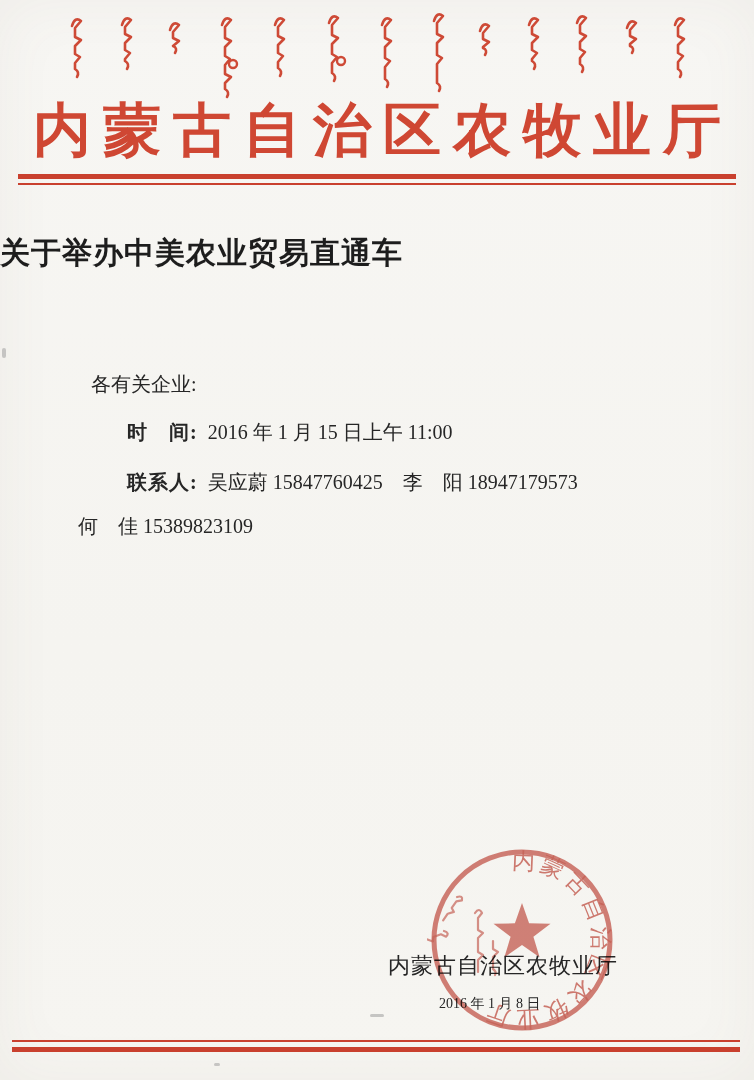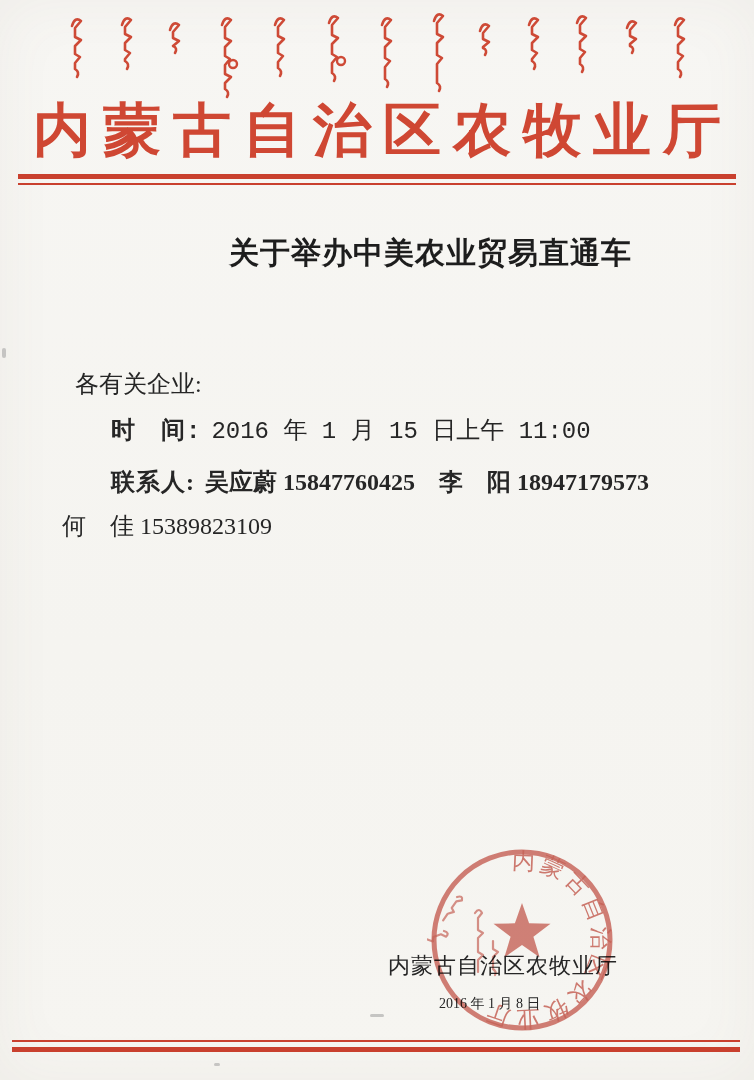--- a/index.html
+++ b/index.html
@@ -19,33 +19,33 @@
   
   .org-name{
     position:absolute;top:92px;left:0;width:754px;text-align:center;
     font-size:58px;font-weight:bold;color:#cf4733;letter-spacing:12px;text-indent:12px;
     white-space:nowrap;
   }
   .rule-top{position:absolute;top:174px;left:18px;right:18px;}
   .rule-top .thick{height:5px;background:#c9402e;}
   .rule-top .thin{height:2px;background:#c9402e;margin-top:4px;}
   
-  .doc-title{position:absolute;top:233px;left:0;width:632px;text-align:right;
+  .doc-title{position:absolute;top:233px;left:0;width:632px;text-align:left;
     font-weight:bold;font-size:30px;color:#1d1d1d;letter-spacing:1px;}
   .doc-title .t2{margin-top:33px;}
   
-  .body{position:absolute;top:362px;left:62px;width:634px;font-size:24px;line-height:44px;}
+  .body{position:absolute;top:362px;left:78px;width:634px;font-size:20px;line-height:44px;}
   .body p{margin:0;}
   .greeting{text-indent:13px;}
   .para{text-indent:49px;text-align:justify;}
   .meta{text-indent:49px;}
   .meta b{margin-right:10px;letter-spacing:1px;}
-  .meta.time{margin-top:4px;font-family:Liberation Mono, monospace;}
+  .meta.time{margin-top:4px;}
   .meta.loc{text-align:justify;}
-  .meta.contacts{margin-top:6px;font-weight:bold;}
+  .meta.contacts{margin-top:6px;}
   .contact2{margin-left:141px;}
   
   .signature{position:absolute;top:951px;left:388px;font-size:22px;letter-spacing:1px;}
   .date{position:absolute;top:995px;left:397px;font-size:14px;margin-left:42px;}
   .date-smudge{position:absolute;top:1014px;left:370px;width:14px;height:3px;background:#9c9c9c;opacity:.55;border-radius:2px;}
   
   .seal{position:absolute;top:845px;left:427px;width:190px;height:190px;mix-blend-mode:multiply;opacity:.9;}
   
   .rule-bottom{position:absolute;top:1040px;left:12px;right:14px;}
   .rule-bottom .thin{height:2px;background:#c9402e;}

